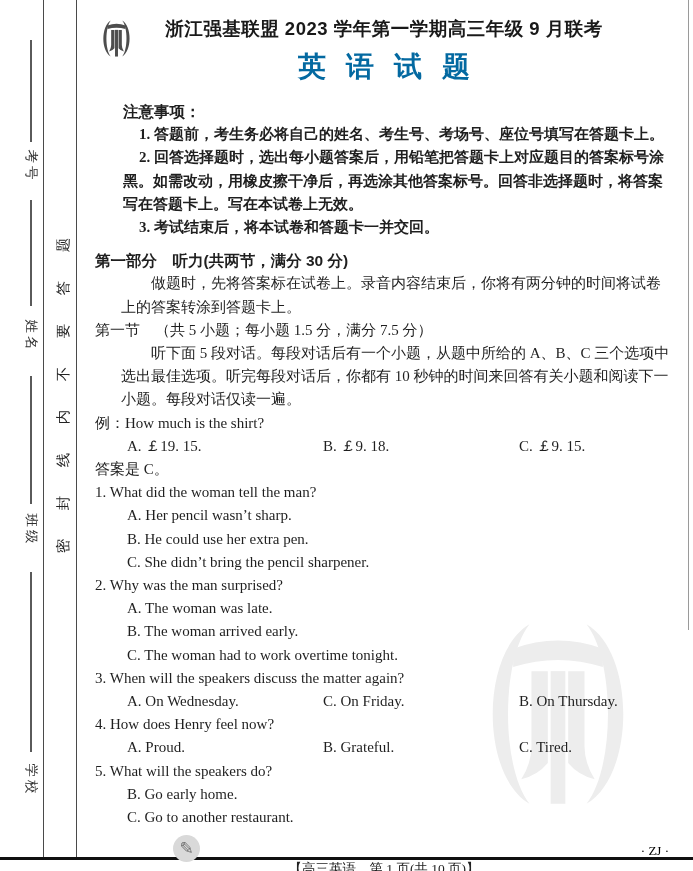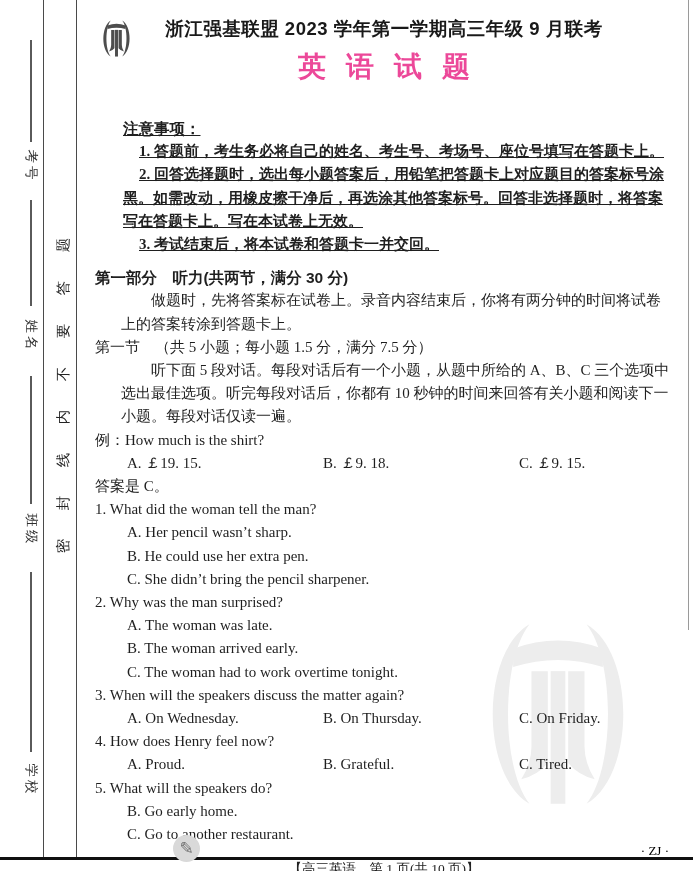--- a/index.html
+++ b/index.html
@@ -27,26 +27,26 @@
     display:flex; flex-direction:column; gap:27px; align-items:center; }
   .seal-col span { display:block; height:16px; line-height:16px;
     transform:rotate(-90deg); font-size:14.5px; color:#232323; }
   
   .content { position:relative; margin-left:95px; width:578px; }
   .masthead { position:relative; padding-top:17px; }
   .logo { position:absolute; left:1px; top:16px; width:41px; height:45px; }
   .league-title { margin:0; text-align:center; font-family:"Liberation Sans","DejaVu Sans",sans-serif;
     font-weight:bold; font-size:18.5px; line-height:24px; letter-spacing:0.5px; color:#191919; }
   .exam-title { margin:9px 0 0 0; text-align:center; font-family:"Liberation Sans","DejaVu Sans",sans-serif;
-    font-weight:bold; font-size:28px; line-height:34px; letter-spacing:20px; padding-left:20px; color:#ec4899; }
+    font-weight:bold; font-size:28px; line-height:34px; letter-spacing:20px; padding-left:20px; color:#0369a1; }
   
   .t { margin:0; font-size:15px; line-height:23.2px; }
   .indent2 { text-indent:2em;margin-left:26px; }
   .h { font-family:"Liberation Sans","DejaVu Sans",sans-serif; font-weight:bold; font-size:15.5px; }
-  .notice-block { margin-top:33px; margin-left:28px;text-decoration:underline; }
+  .notice-block { margin-top:16px; margin-left:28px; }
   .notice-item { text-indent:16px; font-weight:600; }
   .part-heading { margin-top:10px; }
   .opt-stack .t { margin-left:32px; }
   .opt-grid { display:grid; grid-template-columns:196px 196px 1fr; margin-left:32px; }
   .opt-grid span { font-size:15px; line-height:23.2px; }
   
   .watermark { position:absolute; left:452px; top:612px; width:212px; height:204px; }
   
   .pencil-badge { position:absolute; left:173px; top:835px; width:27px; height:27px;
     border-radius:50%; background:#d9d9d9; display:flex; align-items:center; justify-content:center; }
@@ -152,22 +152,22 @@
     <p class="t">2. Why was the man surprised?</p>
     <div class="opt-stack">
       <p class="t">A. The woman was late.</p>
       <p class="t">B. The woman arrived early.</p>
       <p class="t">C. The woman had to work overtime tonight.</p>
     </div>
 
     <p class="t">3. When will the speakers discuss the matter again?</p>
     <div class="opt-grid">
       <span>A. On Wednesday.</span>
+      <span>C. On Friday.</span>
       <span>B. On Thursday.</span>
-      <span>C. On Friday.</span>
     </div>
 
     <p class="t">4. How does Henry feel now?</p>
     <div class="opt-grid">
       <span>A. Proud.</span>
       <span>B. Grateful.</span>
       <span>C. Tired.</span>
     </div>
 
     <p class="t">5. What will the speakers do?</p>

